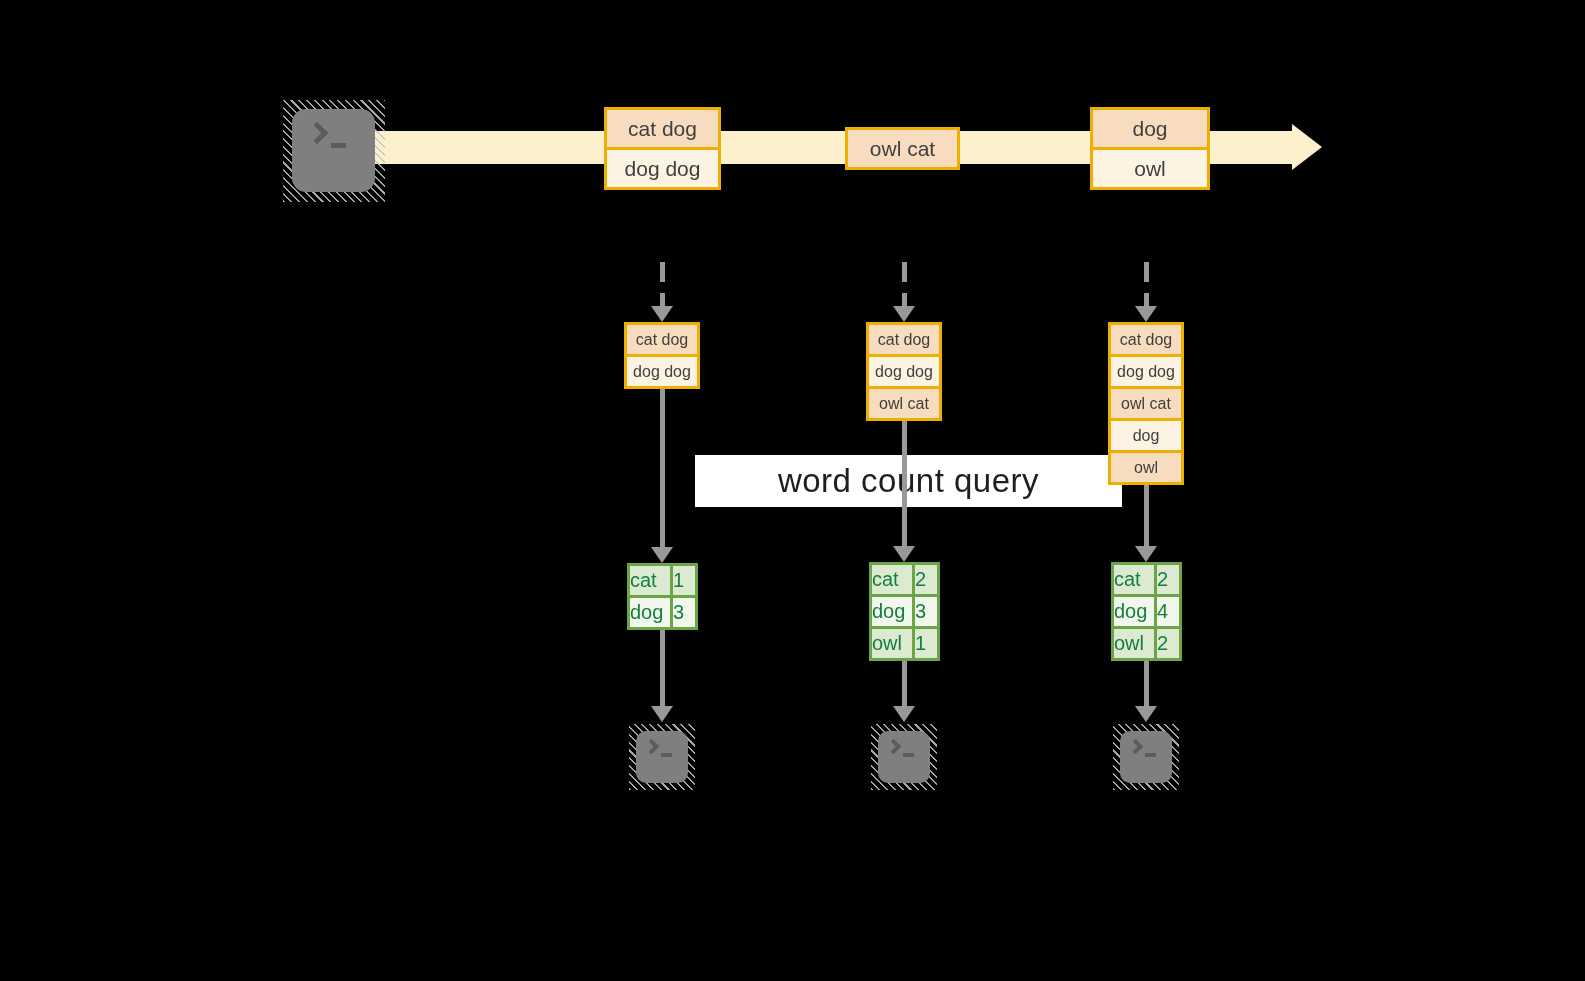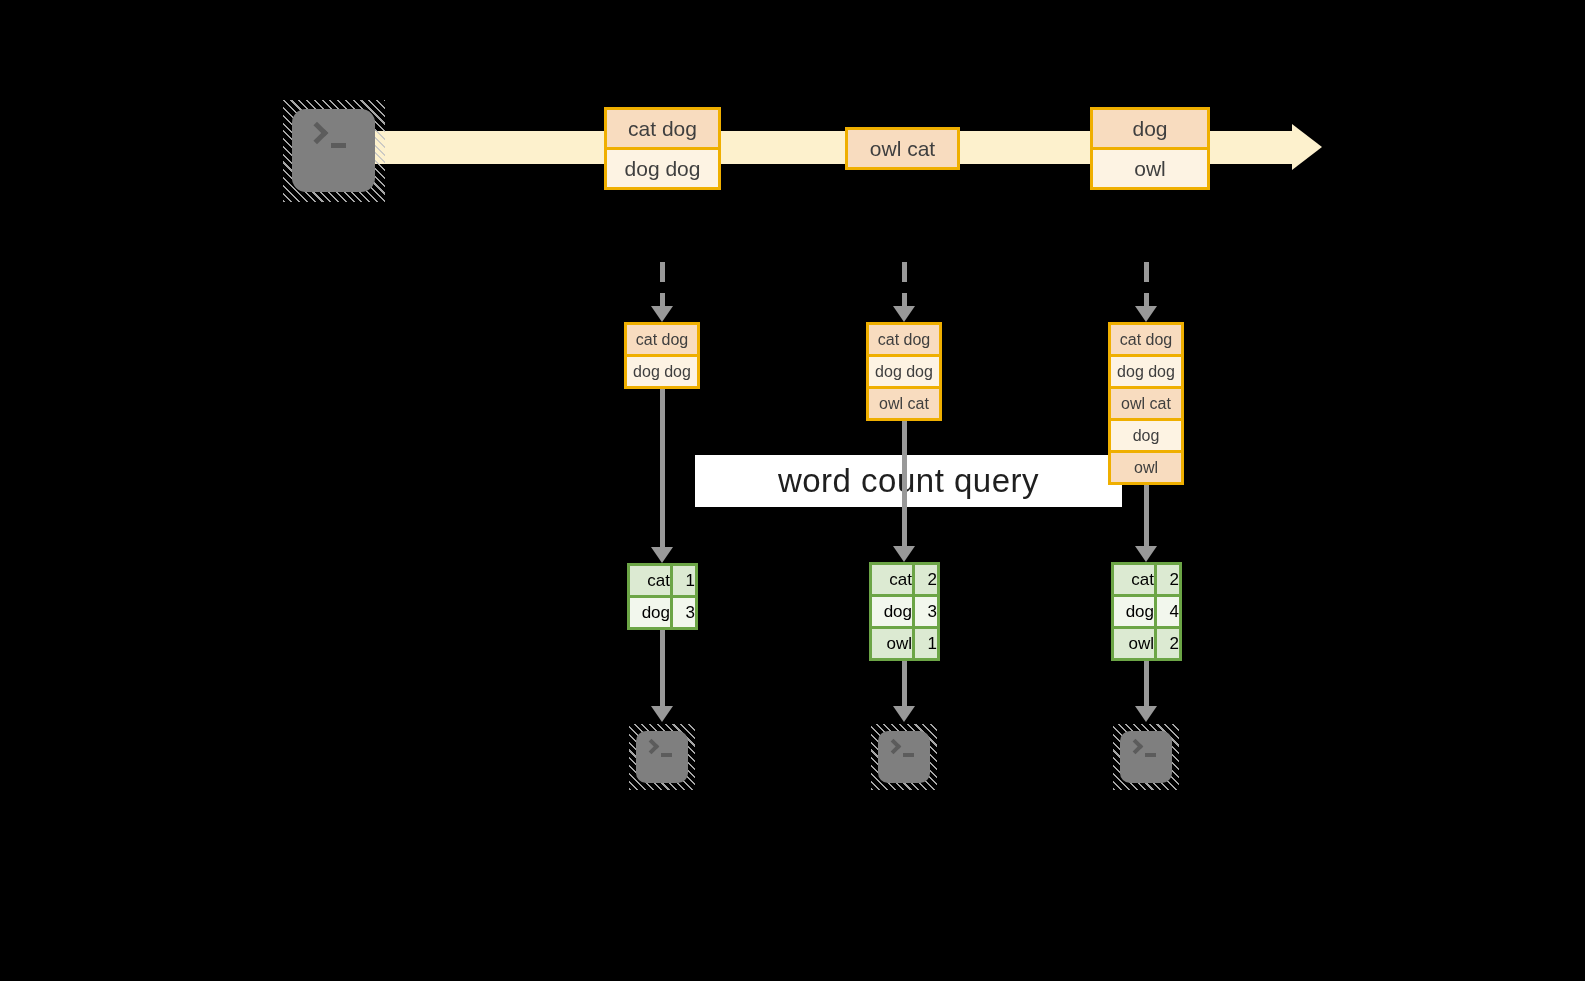--- a/index.html
+++ b/index.html
@@ -31,21 +31,21 @@
   
   .qband{background:#FFFFFF;z-index:1;text-align:center;line-height:52px;
          font-size:33px;font-weight:300;color:#1F1F1F;letter-spacing:.5px;}
 
   
   .gtable{border:3px solid #6CA546;background:#6CA546;z-index:2;}
   .gtable .row{display:flex;}
   .gtable .row + .row{border-top:3px solid #6CA546;}
   .gtable .row:nth-child(odd) .tcell{background:#DCEAD2;}
   .gtable .row:nth-child(even) .tcell{background:#F2F7ED;}
-  .tcell{height:29px;line-height:29px;text-align:right;font-size:17px;color:#000000;}
+  .tcell{height:29px;line-height:29px;text-align:left;font-size:20px;color:#15803d;}
   .tword{width:40px;} .tnum{width:22px;border-left:3px solid #6CA546;}
 
   
   .hatch{background:repeating-linear-gradient(45deg,rgba(195,195,195,.85) 0 1.5px,transparent 1.5px 5.5px);z-index:2;}
   .term-inner{position:absolute;background:#7F7F7F;border-radius:14px;}
   .chev{position:absolute;border-top:5px solid #5C5C5C;border-right:5px solid #5C5C5C;
         transform:rotate(45deg);}
   .uscr{position:absolute;background:#5C5C5C;}
 </style>
 </head>

